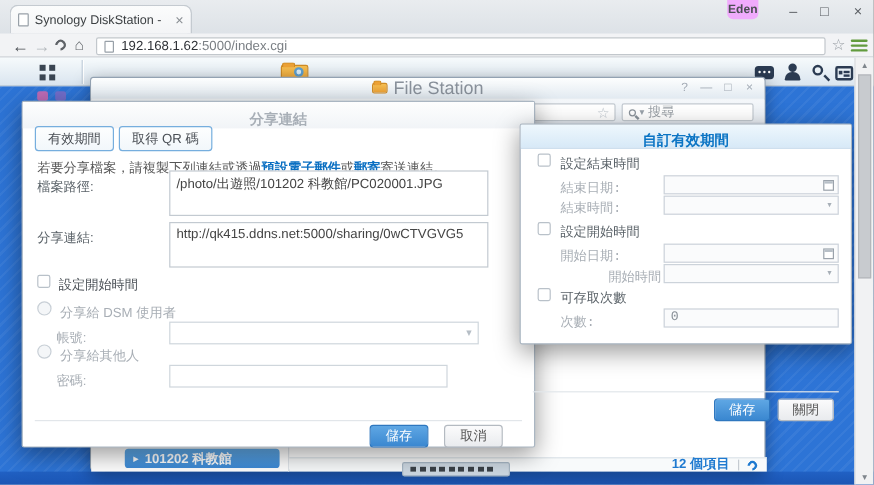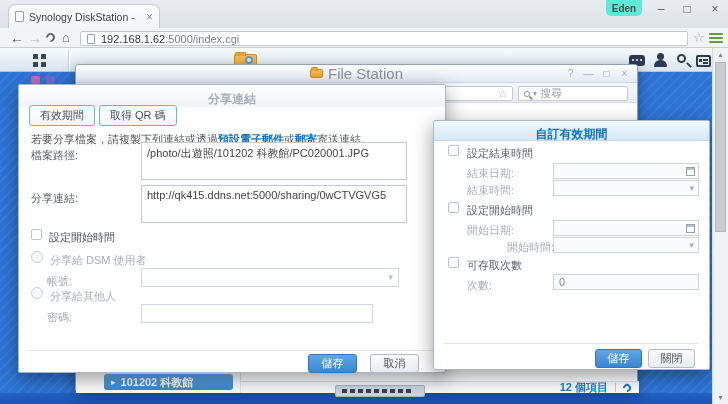--- a/index.html
+++ b/index.html
@@ -12,21 +12,21 @@
   .abs { position:absolute; }
 
   
   .titlebar { left:0; top:0; width:728px; height:28px; background:linear-gradient(#e9ecef,#dde2e7); }
   .tab { left:8px; top:4px; width:152px; height:24px; background:linear-gradient(#fbfcfc,#f3f4f6);
          border:1px solid #c4cad0; border-bottom:none; border-radius:7px 7px 0 0;
          display:flex; align-items:center; padding:0 6px; gap:5px; }
   .tab-title { flex:1; overflow:hidden; white-space:nowrap; font-size:10.5px; color:#3c4043; }
   .tab-close { color:#8a8f94; font-size:12px; line-height:1; cursor:pointer; }
   .doc-icon { width:9px; height:11px; background:#fff; border:1px solid #98a0a8; border-radius:1px; flex:none; }
-  .profile-badge { left:606px; top:0; width:36px; height:16px; background:#5eead4; border-radius:0 0 5px 5px;
+  .profile-badge { left:606px; top:0; width:26px; height:16px; background:#f0abfc; border-radius:0 0 5px 5px;
          color:#4a4e53; font-size:10px; font-weight:bold; display:flex; align-items:center; justify-content:center; }
   .winctl { top:2px; font-size:12px; color:#5a5e63; width:22px; text-align:center; cursor:pointer; }
   .toolbar { left:0; top:28px; width:728px; height:20px; background:#f2f3f5; border-bottom:1px solid #c9ced3; }
   .navbtn { top:30px; font-size:14px; font-weight:bold; color:#4a4e53; line-height:16px; cursor:pointer; }
   .navbtn.dis { color:#b4b9bd; }
   .ring { width:9px; height:9px; border:2px solid #5f6368; border-radius:50%; border-left-color:transparent; transform:rotate(-45deg); }
   .home { top:30px; font-size:13px; color:#5f6368; line-height:16px; }
   .omnibox { left:80px; top:31px; width:608px; height:15px; background:#fff; border:1px solid #c2c7cc; border-radius:2px;
          display:flex; align-items:center; gap:6px; padding:0 6px; }
   .url { font-size:11px; color:#7a7f84; white-space:nowrap; }
@@ -105,21 +105,21 @@
   .cb { position:absolute; width:11px; height:11px; background:#fff; border:1px solid #b9c1c9; border-radius:2px; cursor:pointer; }
   .rd { position:absolute; width:12px; height:12px; background:#f4f6f8; border:1px solid #c8cfd6; border-radius:50%; }
   .dd { position:absolute; left:122px; height:19px; background:#fff; border:1px solid #cfd6dc; }
   .dd .arr { position:absolute; right:5px; top:3px; color:#b6bec6; font-size:9px; }
   .sep-line { position:absolute; left:10px; right:10px; border-top:1px solid #e2e6ea; }
   .btn-primary { position:absolute; height:19px; background:linear-gradient(#5fa7e4,#3a87d0); border:1px solid #2e77bf;
       border-radius:3px; color:#fff; display:flex; align-items:center; justify-content:center; cursor:pointer; }
   .btn-gray { position:absolute; height:19px; background:linear-gradient(#fbfbfc,#e9ebee); border:1px solid #b4bac1;
       border-radius:3px; color:#555; display:flex; align-items:center; justify-content:center; cursor:pointer; }
 
-  .valid-dlg { left:433px; top:120px; width:277px; height:250px; z-index:40; }
+  .valid-dlg { left:433px; top:103px; width:277px; height:184px; z-index:40;font-family:Liberation Mono, monospace; }
   .vd-head { left:0; top:0; width:100%; height:20px; background:linear-gradient(#eef7fd,#d7e9f7);
       border-bottom:1px solid #c2d8ea; cursor:move; }
   .vd-title { left:0; top:5px; width:100%; text-align:center; font-weight:bold; font-size:12px; color:#0b74c4; }
   .vfield { position:absolute; left:119px; width:146px; height:16px; background:#fafbfc; border:1px solid #ccd3da; color:#8a9198; padding:1px 5px; }
   .cal { position:absolute; right:3px; top:3px; width:9px; height:9px; background:#fff; border:1px solid #9aa2ab; }
   .cal::before { content:""; position:absolute; left:0; top:0; width:100%; height:2px; background:#b7bfc7; }
   .varr { position:absolute; right:4px; top:2px; color:#a7afb7; font-size:9px; }
 
   .cut-popup { left:335px; top:385px; width:90px; height:12px; background:#cdd8e2; border:1px solid #a8b8c6;
       border-radius:2px; z-index:25; display:flex; align-items:center; padding:0 6px; }

